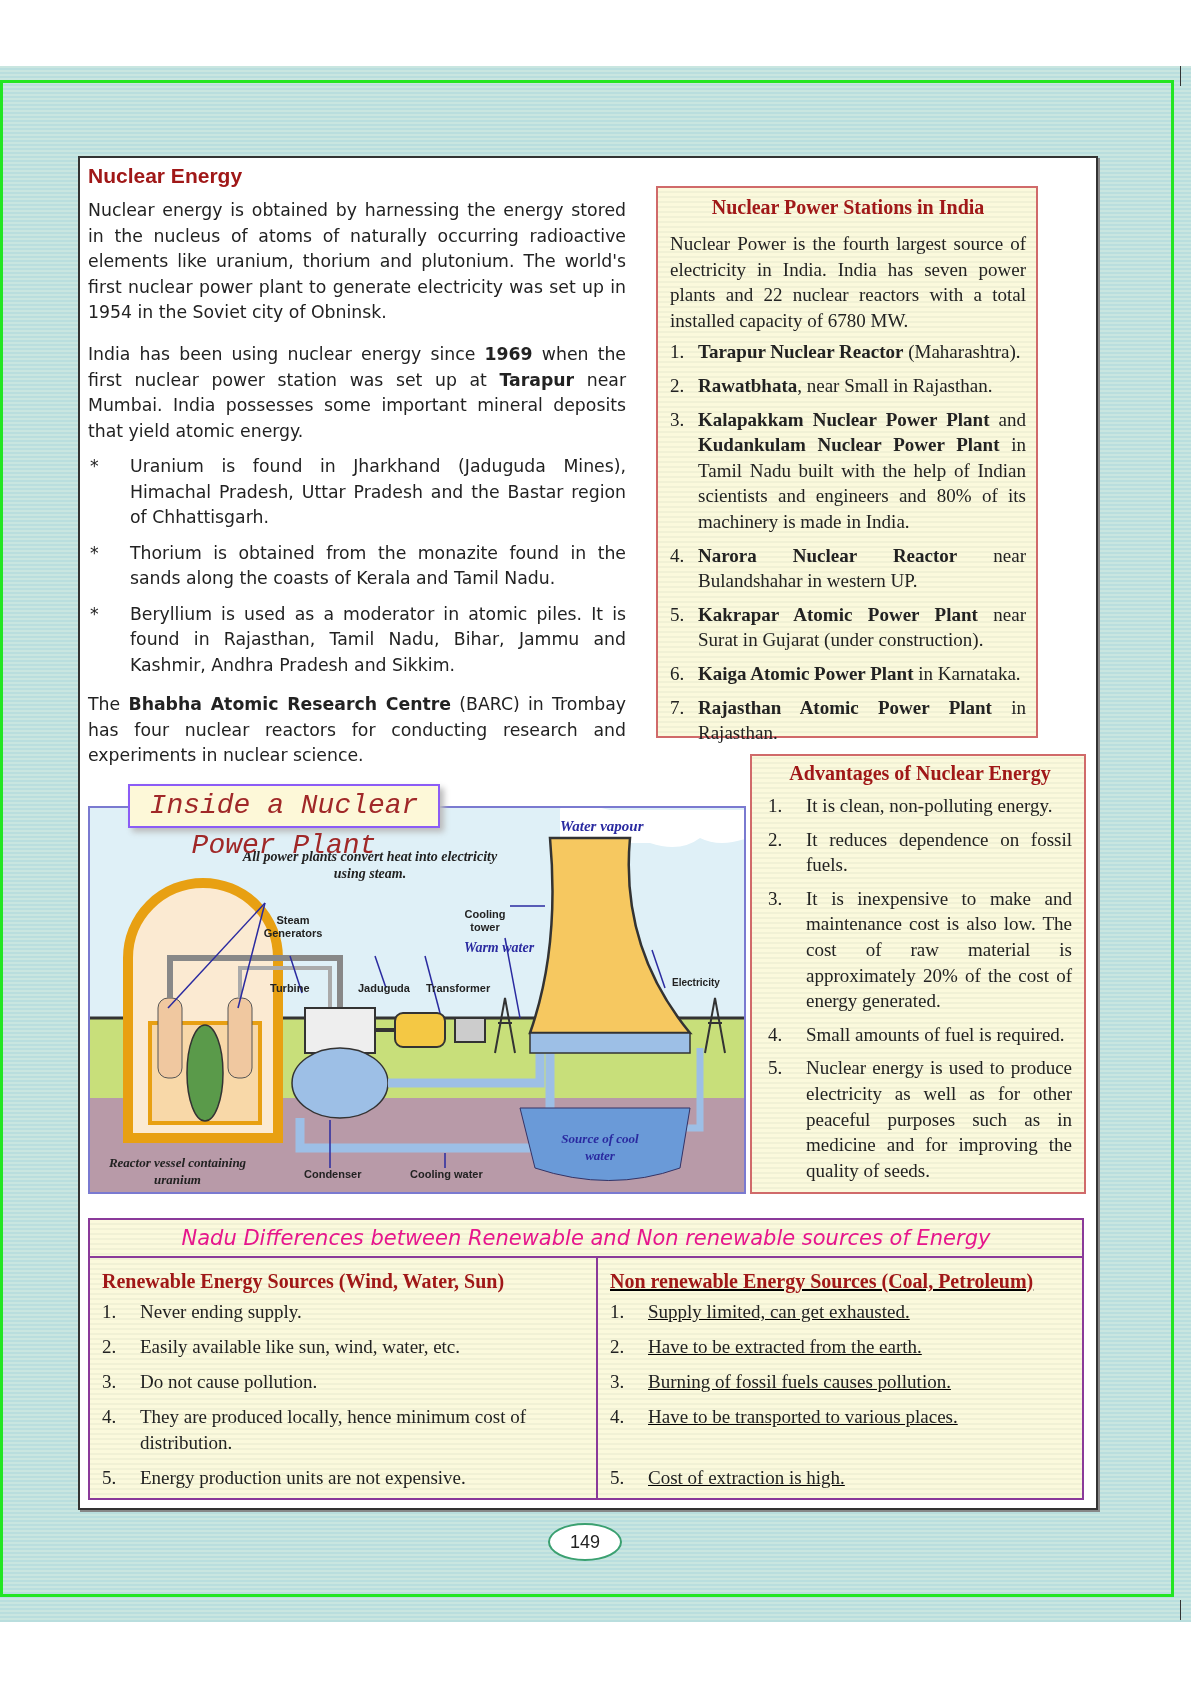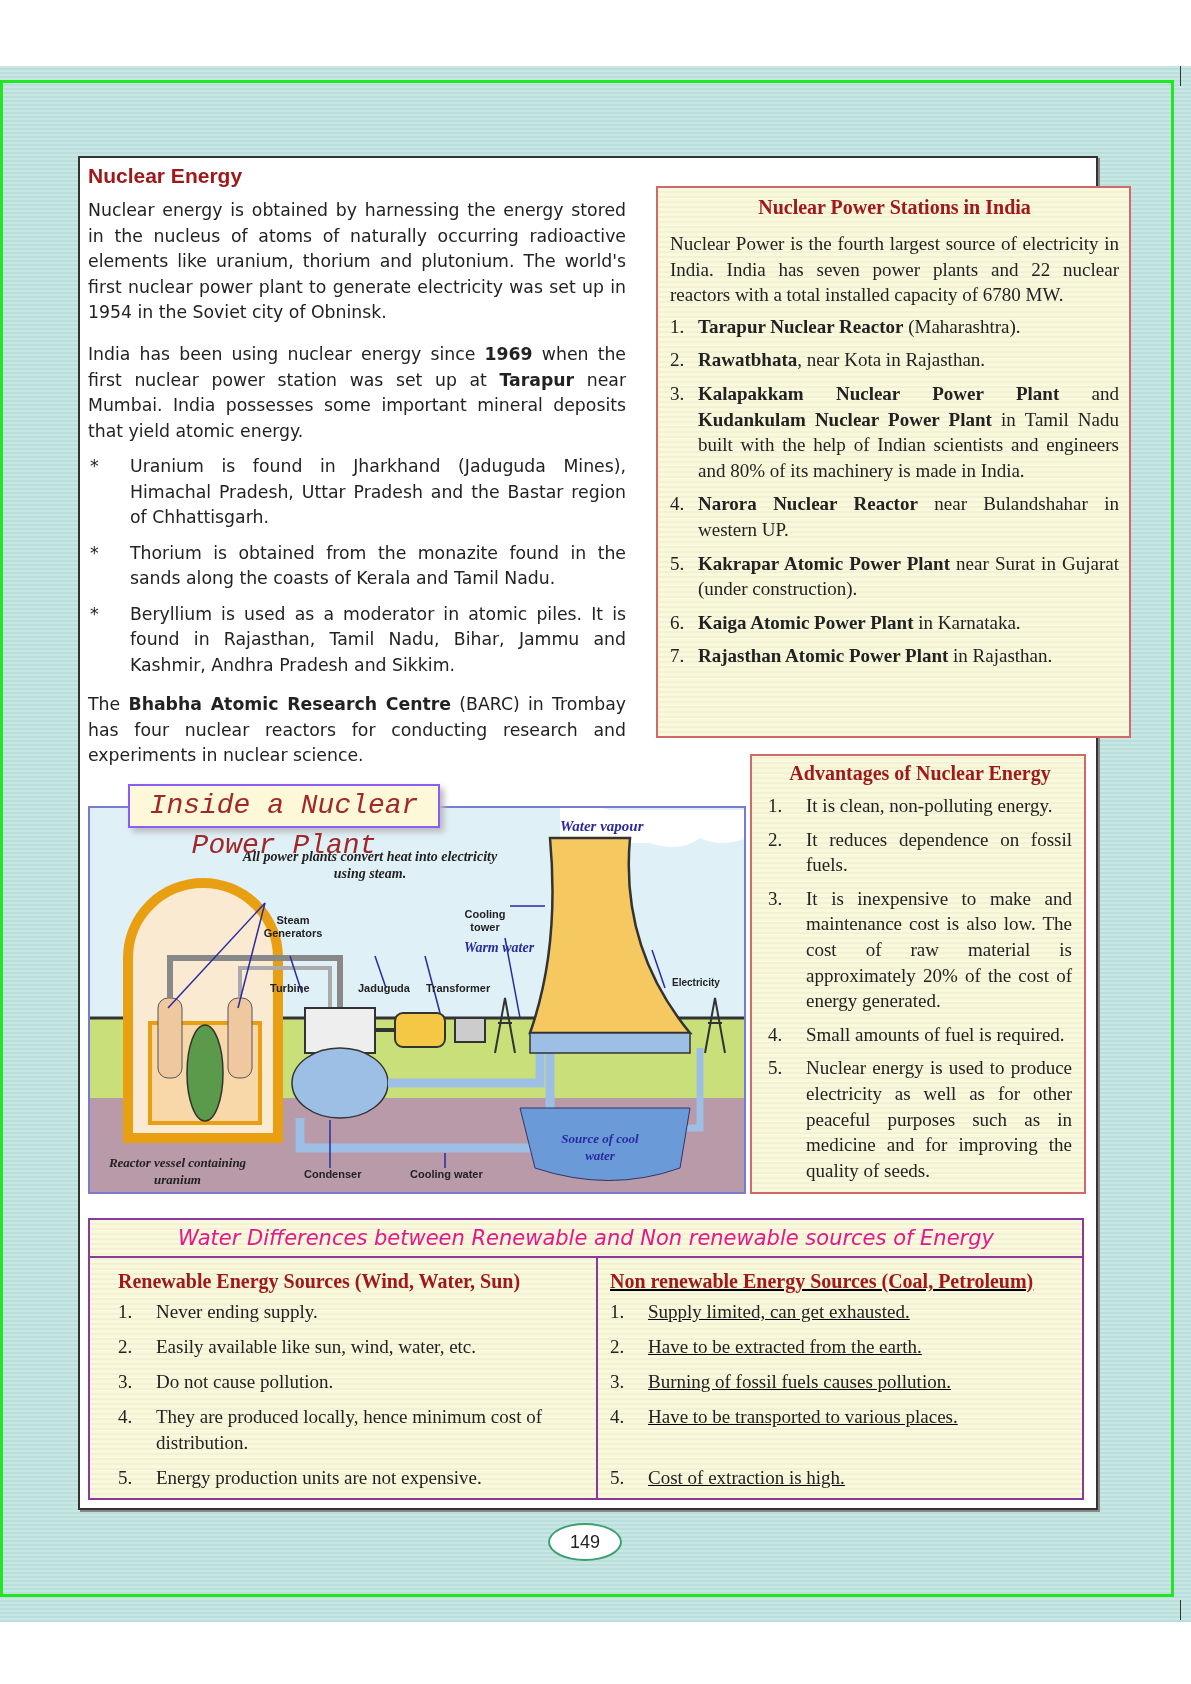--- a/index.html
+++ b/index.html
@@ -30,21 +30,21 @@
   .diagram { position:absolute; left:88px; top:806px; width:658px; height:388px; border:2px solid #7a7ad0; box-sizing:border-box; background:#dff0f7; overflow:hidden; }
   .diagram-title { position:absolute; left:128px; top:784px; width:312px; height:44px; background:#fdf8d8; border:2px solid #8b5cf6; box-sizing:border-box; box-shadow:4px 4px 6px #bbb; color:#a02828; font-family:Liberation Mono, monospace; font-size:28px; line-height:40px; text-align:center; font-style:italic; }
   .dlabel { position:absolute; font-family:"Liberation Sans", sans-serif; font-weight:bold; font-size:11px; color:#222; text-align:center; line-height:13px; }
   .dlabel-ital { position:absolute; font-family:"Liberation Serif", serif; font-style:italic; font-weight:bold; font-size:14px; color:#222; text-align:center; line-height:17px; }
   .dlabel-blue { position:absolute; font-family:"Liberation Serif", serif; font-style:italic; font-weight:bold; font-size:15px; color:#2a2aa0;text-align:center; }
 
   .diff { position:absolute; left:88px; top:1218px; width:996px; height:282px; border:2px solid #8a3a9a; box-sizing:border-box;
     background: repeating-linear-gradient(0deg, #fbf9dc 0px, #fbf9dc 3px, #f1f1d5 3px, #f1f1d5 5px); }
   .diff-title { position:absolute; left:0; top:0; width:100%; height:38px; border-bottom:2px solid #8a3a9a; box-sizing:border-box; color:#e6168c; font-family:"DejaVu Sans", sans-serif; font-style:italic; font-size:21px; line-height:36px; text-align:center; }
   .diff-col { position:absolute; top:38px; height:242px; box-sizing:border-box; }
-  .diff-col.left { left:0; width:490px;padding-left:16px; }
+  .diff-col.left { left:0; width:490px; }
   .diff-col.right { left:506px; width:486px; border-left:2px solid #8a3a9a;text-decoration:underline; }
   .diff-head { font-family:"Liberation Serif", serif; font-weight:bold; color:#a01818; font-size:20px; margin:12px 0 6px 12px; }
   .diff-list { list-style:none; margin:0; padding:0 10px 0 12px; font-family:"Liberation Serif", serif; font-size:19px; line-height:25.6px; color:#222; }
   .diff-list li { position:relative; padding-left:38px; margin-bottom:9.5px; }
   .diff-list li .num { position:absolute; left:0; top:0; }
 
   .page-num { position:absolute; left:548px; top:1523px; width:74px; height:38px; border-radius:50%; background:#fff; border:2px solid #3aa070; box-sizing:border-box; text-align:center; line-height:34px; font-family:"Liberation Sans", sans-serif; font-size:18px; color:#222; }
 </style>
 </head>
 <body>
@@ -62,26 +62,26 @@
 <p class="para" style="top:342px;"><span>India has been using nuclear energy since </span><b>1969</b><span> when the first nuclear power station was set up at </span><b>Tarapur</b><span> near Mumbai. India possesses some important mineral deposits that yield atomic energy.</span></p>
 
 <ul class="bullets" style="top:454px;">
   <li><span class="star">*</span><span>Uranium is found in Jharkhand (Jaduguda Mines), Himachal Pradesh, Uttar Pradesh and the Bastar region of Chhattisgarh.</span></li>
   <li><span class="star">*</span><span>Thorium is obtained from the monazite found in the sands along the coasts of Kerala and Tamil Nadu.</span></li>
   <li><span class="star">*</span><span>Beryllium is used as a moderator in atomic piles. It is found in Rajasthan, Tamil Nadu, Bihar, Jammu and Kashmir, Andhra Pradesh and Sikkim.</span></li>
 </ul>
 
 <p class="para" style="top:692px;"><span>The </span><b>Bhabha Atomic Research Centre</b><span> (BARC) in Trombay has four nuclear reactors for conducting research and experiments in nuclear science.</span></p>
 
-<div class="box" style="left:656px; top:186px; width:475px; height:552px; padding:8px 10px 12px 12px;">
+<div class="box" style="left:656px; top:186px; width:382px; height:552px; padding:8px 10px 12px 12px;">
   <div class="box-title">Nuclear Power Stations in India</div>
   <div class="serif-text" style="margin-top:12px; margin-bottom:6px;">Nuclear Power is the fourth largest source of electricity in India. India has seven power plants and 22 nuclear reactors with a total installed capacity of 6780 MW.</div>
   <ul class="nlist">
     <li><span class="num">1.</span><b>Tarapur Nuclear Reactor</b><span> (Maharashtra).</span></li>
-    <li><span class="num">2.</span><b>Rawatbhata</b><span>, near Kota in Rajasthan.</span></li>
+    <li><span class="num">2.</span><b>Rawatbhata</b><span>, near Small in Rajasthan.</span></li>
     <li><span class="num">3.</span><b>Kalapakkam Nuclear Power Plant</b><span> and </span><b>Kudankulam Nuclear Power Plant</b><span> in Tamil Nadu built with the help of Indian scientists and engineers and 80% of its machinery is made in India.</span></li>
     <li><span class="num">4.</span><b>Narora Nuclear Reactor</b><span> near Bulandshahar in western UP.</span></li>
     <li><span class="num">5.</span><b>Kakrapar Atomic Power Plant</b><span> near Surat in Gujarat (under construction).</span></li>
     <li><span class="num">6.</span><b>Kaiga Atomic Power Plant</b><span> in Karnataka.</span></li>
     <li><span class="num">7.</span><b>Rajasthan Atomic Power Plant</b><span> in Rajasthan.</span></li>
   </ul>
 </div>
 
 <div class="box" style="left:750px; top:754px; width:336px; height:440px; padding:6px 12px 0 16px;">
   <div class="box-title" style="margin-bottom:8px;">Advantages of Nuclear Energy</div>
@@ -158,21 +158,21 @@
   <div class="dlabel" style="left:336px; top:174px;">Transformer</div>
   <div class="dlabel" style="left:582px; top:168px; font-size:10px;">Electricity</div>
   <div class="dlabel-ital" style="left:0px; top:346px; width:175px; font-size:13px;"><span>Reactor vessel containing</span><br><span>uranium</span></div>
   <div class="dlabel" style="left:214px; top:360px;">Condenser</div>
   <div class="dlabel" style="left:320px; top:360px;">Cooling water</div>
   <div class="dlabel-ital" style="left:455px; top:322px; width:110px; color:#2a2aa0; font-size:13px;"><span>Source of cool</span><br><span>water</span></div>
 </div>
 <div class="diagram-title">Inside a Nuclear Power Plant</div>
 
 <div class="diff">
-  <div class="diff-title">Water Differences between Renewable and Non renewable sources of Energy</div>
+  <div class="diff-title">Nadu Differences between Renewable and Non renewable sources of Energy</div>
   <div class="diff-col left">
     <div class="diff-head">Renewable Energy Sources (Wind, Water, Sun)</div>
     <ul class="diff-list">
       <li><span class="num">1.</span><span>Never ending supply.</span></li>
       <li><span class="num">2.</span><span>Easily available like sun, wind, water, etc.</span></li>
       <li><span class="num">3.</span><span>Do not cause pollution.</span></li>
       <li><span class="num">4.</span><span>They are produced locally, hence minimum cost of distribution.</span></li>
       <li><span class="num">5.</span><span>Energy production units are not expensive.</span></li>
     </ul>
   </div>

